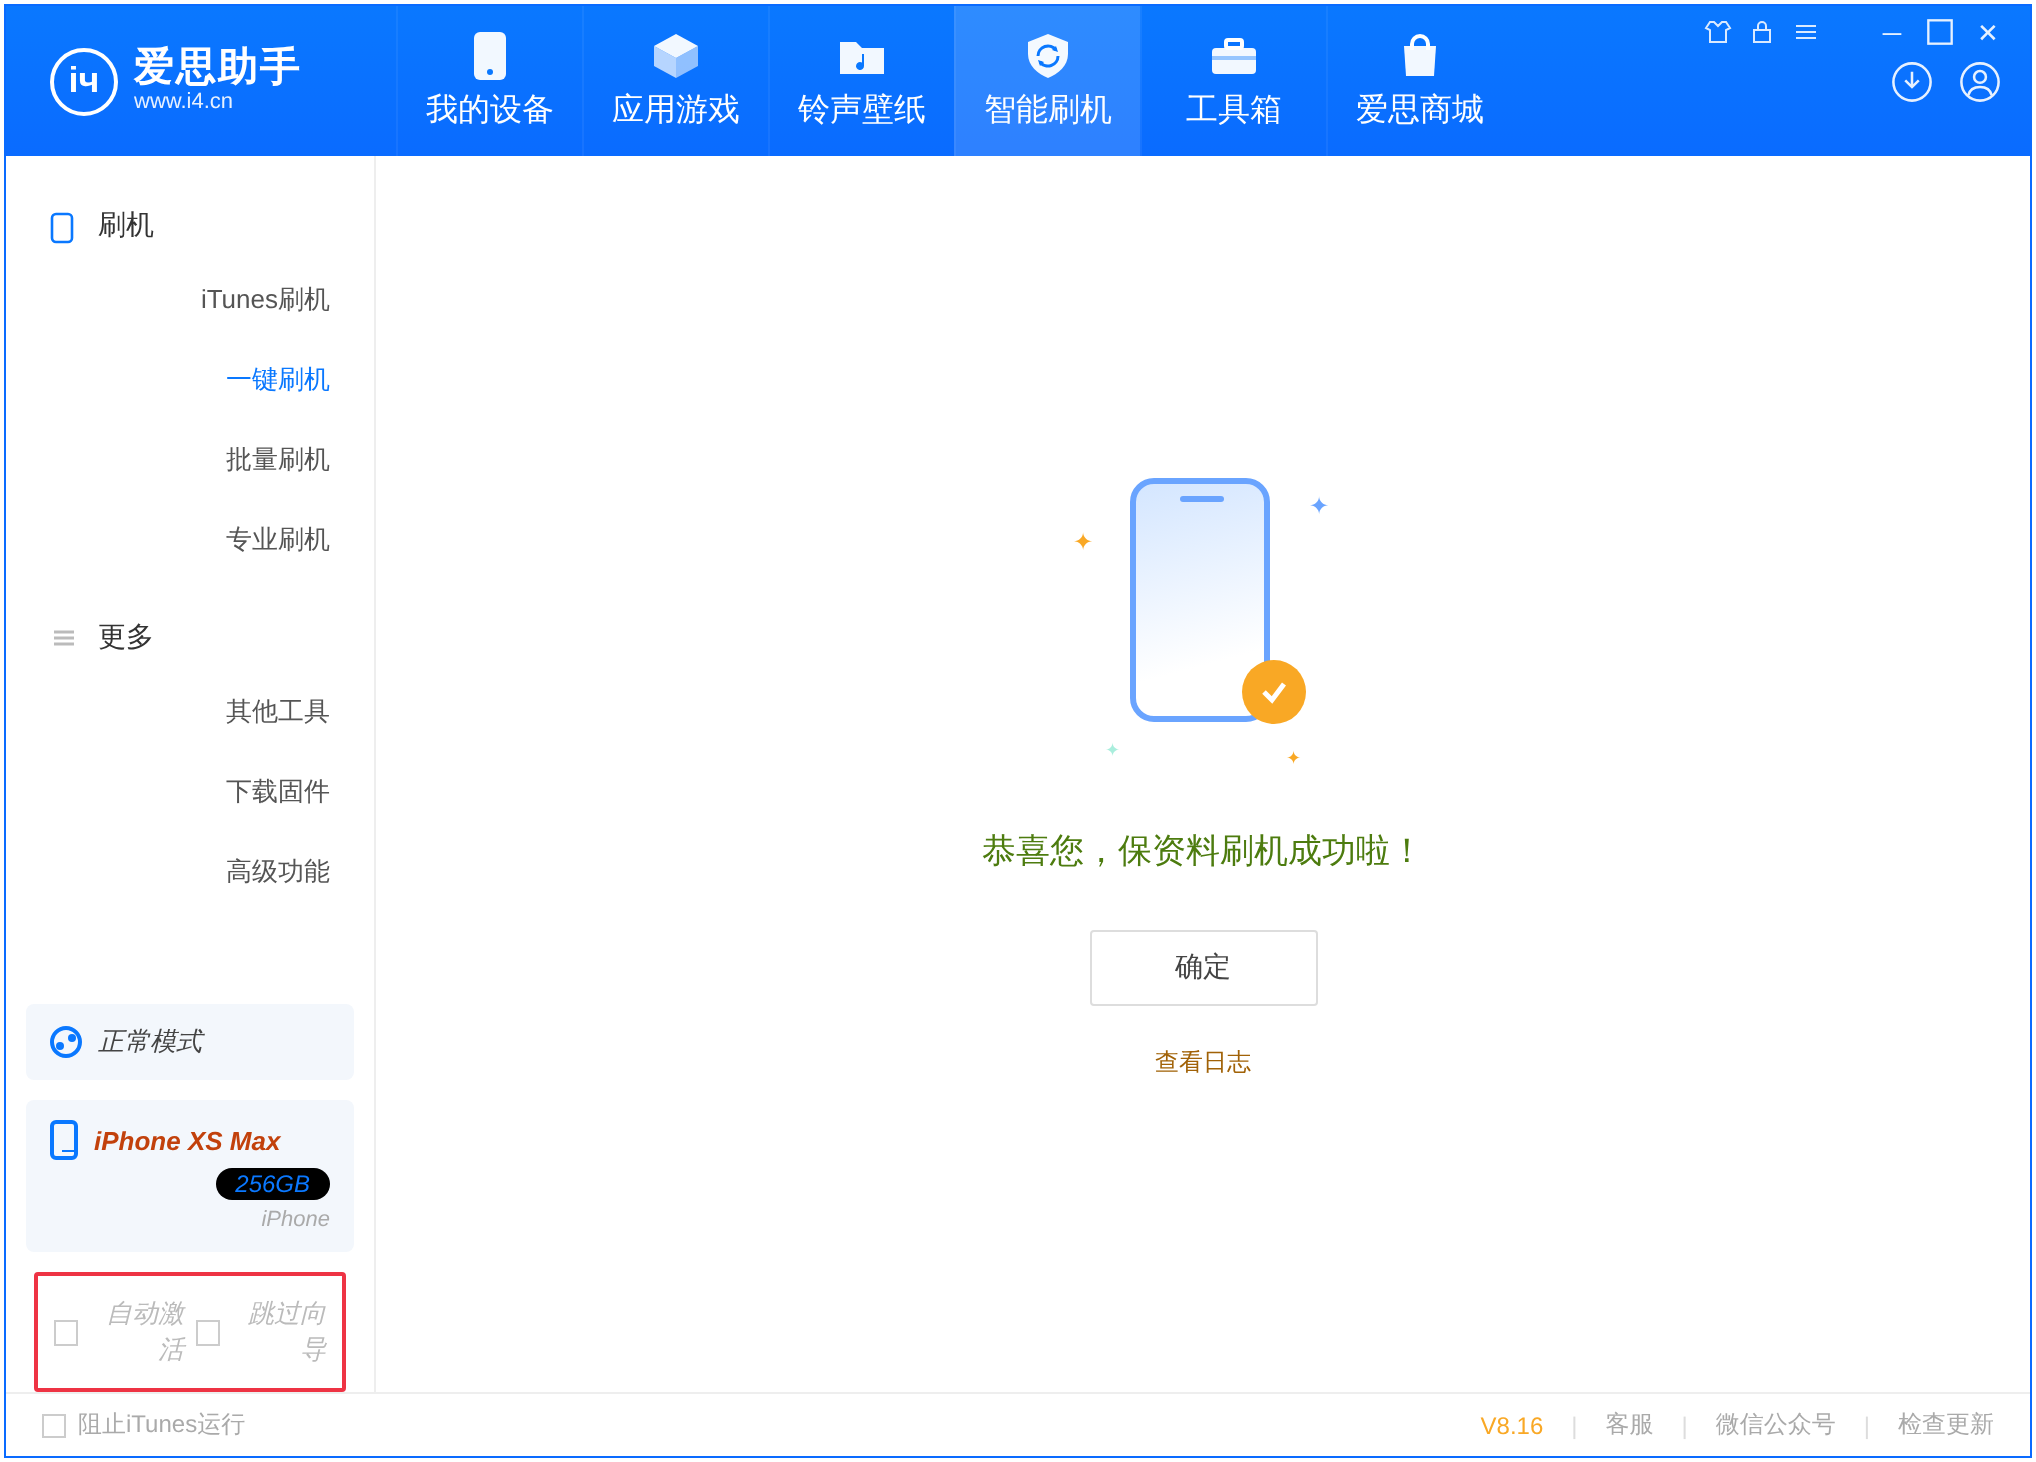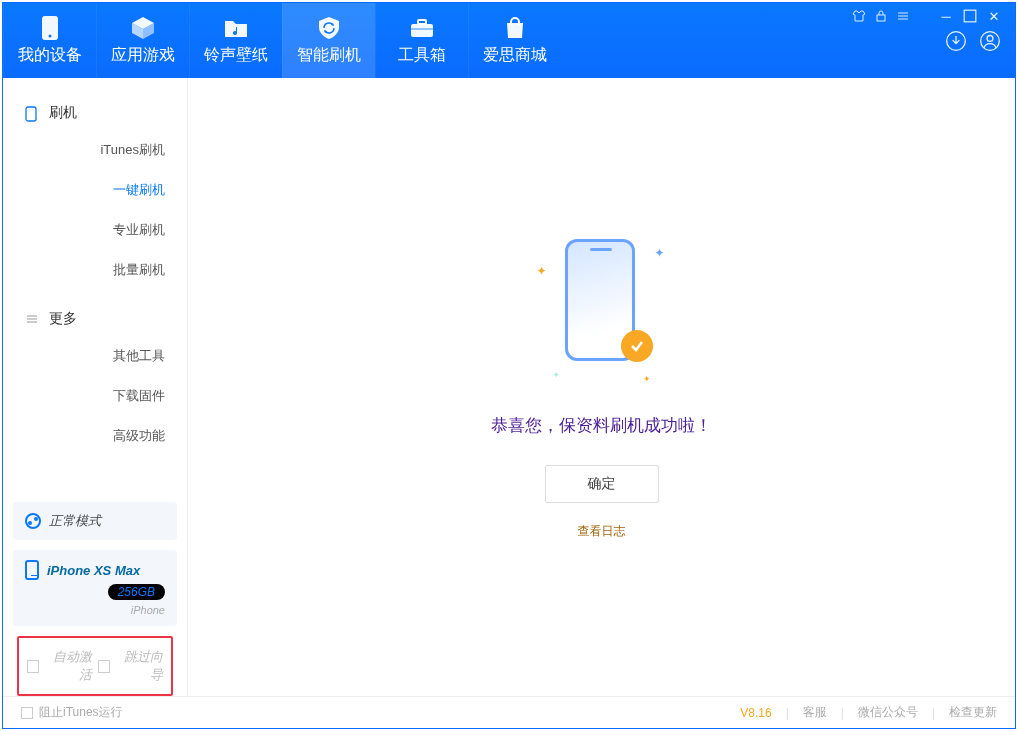--- a/index.html
+++ b/index.html
@@ -52,21 +52,21 @@
 .illus { width: 110px; height: 150px; position: relative; margin-bottom: 30px; }
 .phone { width: 70px; height: 122px; border: 3px solid #6aa4ff; border-radius: 12px; background: linear-gradient(165deg,#d4e6ff 0%,#fff 75%); position: absolute; left: 18px; top: 5px; }
 .phone::before { content: ""; position: absolute; top: 6px; left: 22px; width: 22px; height: 3px; background: #6aa4ff; border-radius: 2px; }
 .badge { width: 32px; height: 32px; background: #f9a825; border-radius: 50%; position: absolute; right: 4px; bottom: 22px; display: flex; align-items: center; justify-content: center; }
 .badge svg { width: 16px; height: 16px; }
 .sp { position: absolute; font-size: 12px; }
 .sp1 { color: #f9a825; left: -10px; top: 30px; }
 .sp2 { color: #6aa4ff; right: -8px; top: 12px; }
 .sp3 { color: #aed; left: 6px; bottom: 4px; font-size: 9px; }
 .sp4 { color: #f9a825; right: 6px; bottom: 0; font-size: 9px; }
-.msg { font-size: 17px; color: #4c1d95; margin-bottom: 28px; }
+.msg { font-size: 17px; color: #4d7c0f; margin-bottom: 28px; }
 .btn-ok { border: 1px solid #ddd; background: #fff; padding: 9px 42px; font-size: 14px; color: #444; cursor: pointer; border-radius: 2px; }
 .link-log { margin-top: 20px; font-size: 12px; color: #a16207; cursor: pointer; }
 
 
 .footer { height: 32px; border-top: 1px solid #eee; display: flex; align-items: center; font-size: 12px; color: #aaa; padding: 0 18px; }
 .footer .left { display: flex; align-items: center; gap: 6px; }
 .footer .box { width: 12px; height: 12px; border: 1px solid #ccc; }
 .footer .right { margin-left: auto; display: flex; align-items: center; gap: 14px; }
 .footer .sep { color: #ddd; }
 .footer .lnk { cursor: pointer; }
@@ -102,20 +102,27 @@
     <div class="c">─</div>
     <div class="c">
         <svg viewBox="0 0 12 12">
           <rect x="1" y="1" width="10" height="10" fill="none" stroke="#fff"></rect>
         </svg>
       </div>
     <div class="c">✕</div>
   </div>
 
   <div class="header">
+    <div class="logo">
+      <div class="logo-badge">iч</div>
+      <div class="logo-text">
+        <div class="t1">爱思助手</div>
+        <div class="t2">www.i4.cn</div>
+      </div>
+    </div>
     <div class="tabs">
       <div class="tab">
         <div class="tab-icon">
             <svg width="20" height="26" viewBox="0 0 20 26">
               <rect x="2" y="1" width="16" height="24" rx="3" fill="#fff" opacity="0.95"></rect>
               <circle cx="10" cy="21" r="1.5" fill="#0a78ff"></circle>
             </svg>
           </div>
         <span>我的设备</span>
       </div>
@@ -192,22 +199,22 @@
         <div class="section-title">
           <span class="sec-icon">
               <svg width="12" height="16" viewBox="0 0 12 16">
                 <rect x="1" y="1" width="10" height="14" rx="2" fill="none" stroke="#0a78ff" stroke-width="1.3"></rect>
               </svg>
             </span>
           <span>刷机</span>
         </div>
         <div class="side-item">iTunes刷机</div>
         <div class="side-item active">一键刷机</div>
+        <div class="side-item">批量刷机</div>
         <div class="side-item">专业刷机</div>
-        <div class="side-item">批量刷机</div>
 
         <div class="section-title" style="margin-top:12px">
           <span class="sec-icon">
               <svg width="14" height="14" viewBox="0 0 14 14">
                 <line x1="2" y1="4" x2="12" y2="4" stroke="#bbb" stroke-width="1.5"></line>
                 <line x1="2" y1="7" x2="12" y2="7" stroke="#bbb" stroke-width="1.5"></line>
                 <line x1="2" y1="10" x2="12" y2="10" stroke="#bbb" stroke-width="1.5"></line>
               </svg>
             </span>
           <span>更多</span>
@@ -220,21 +227,21 @@
       <div class="side-bottom">
         <div class="card">
           <div class="row">
               <span class="mode-dot"></span>
             <span>正常模式</span>
             </div>
         </div>
         <div class="card">
           <div class="row">
               <span class="dev-icon"></span>
-            <span style="color:#0369a1;font-weight:600">iPhone XS Max</span>
+            <span style="color:#c2410c;font-weight:600">iPhone XS Max</span>
             </div>
           <span class="chip">256GB</span>
           <div class="sub">iPhone</div>
         </div>
         <div class="cb-row">
           <label class="cb">
               <span class="box"></span>
               <span>自动激活</span>
             </label>
           <label class="cb">

